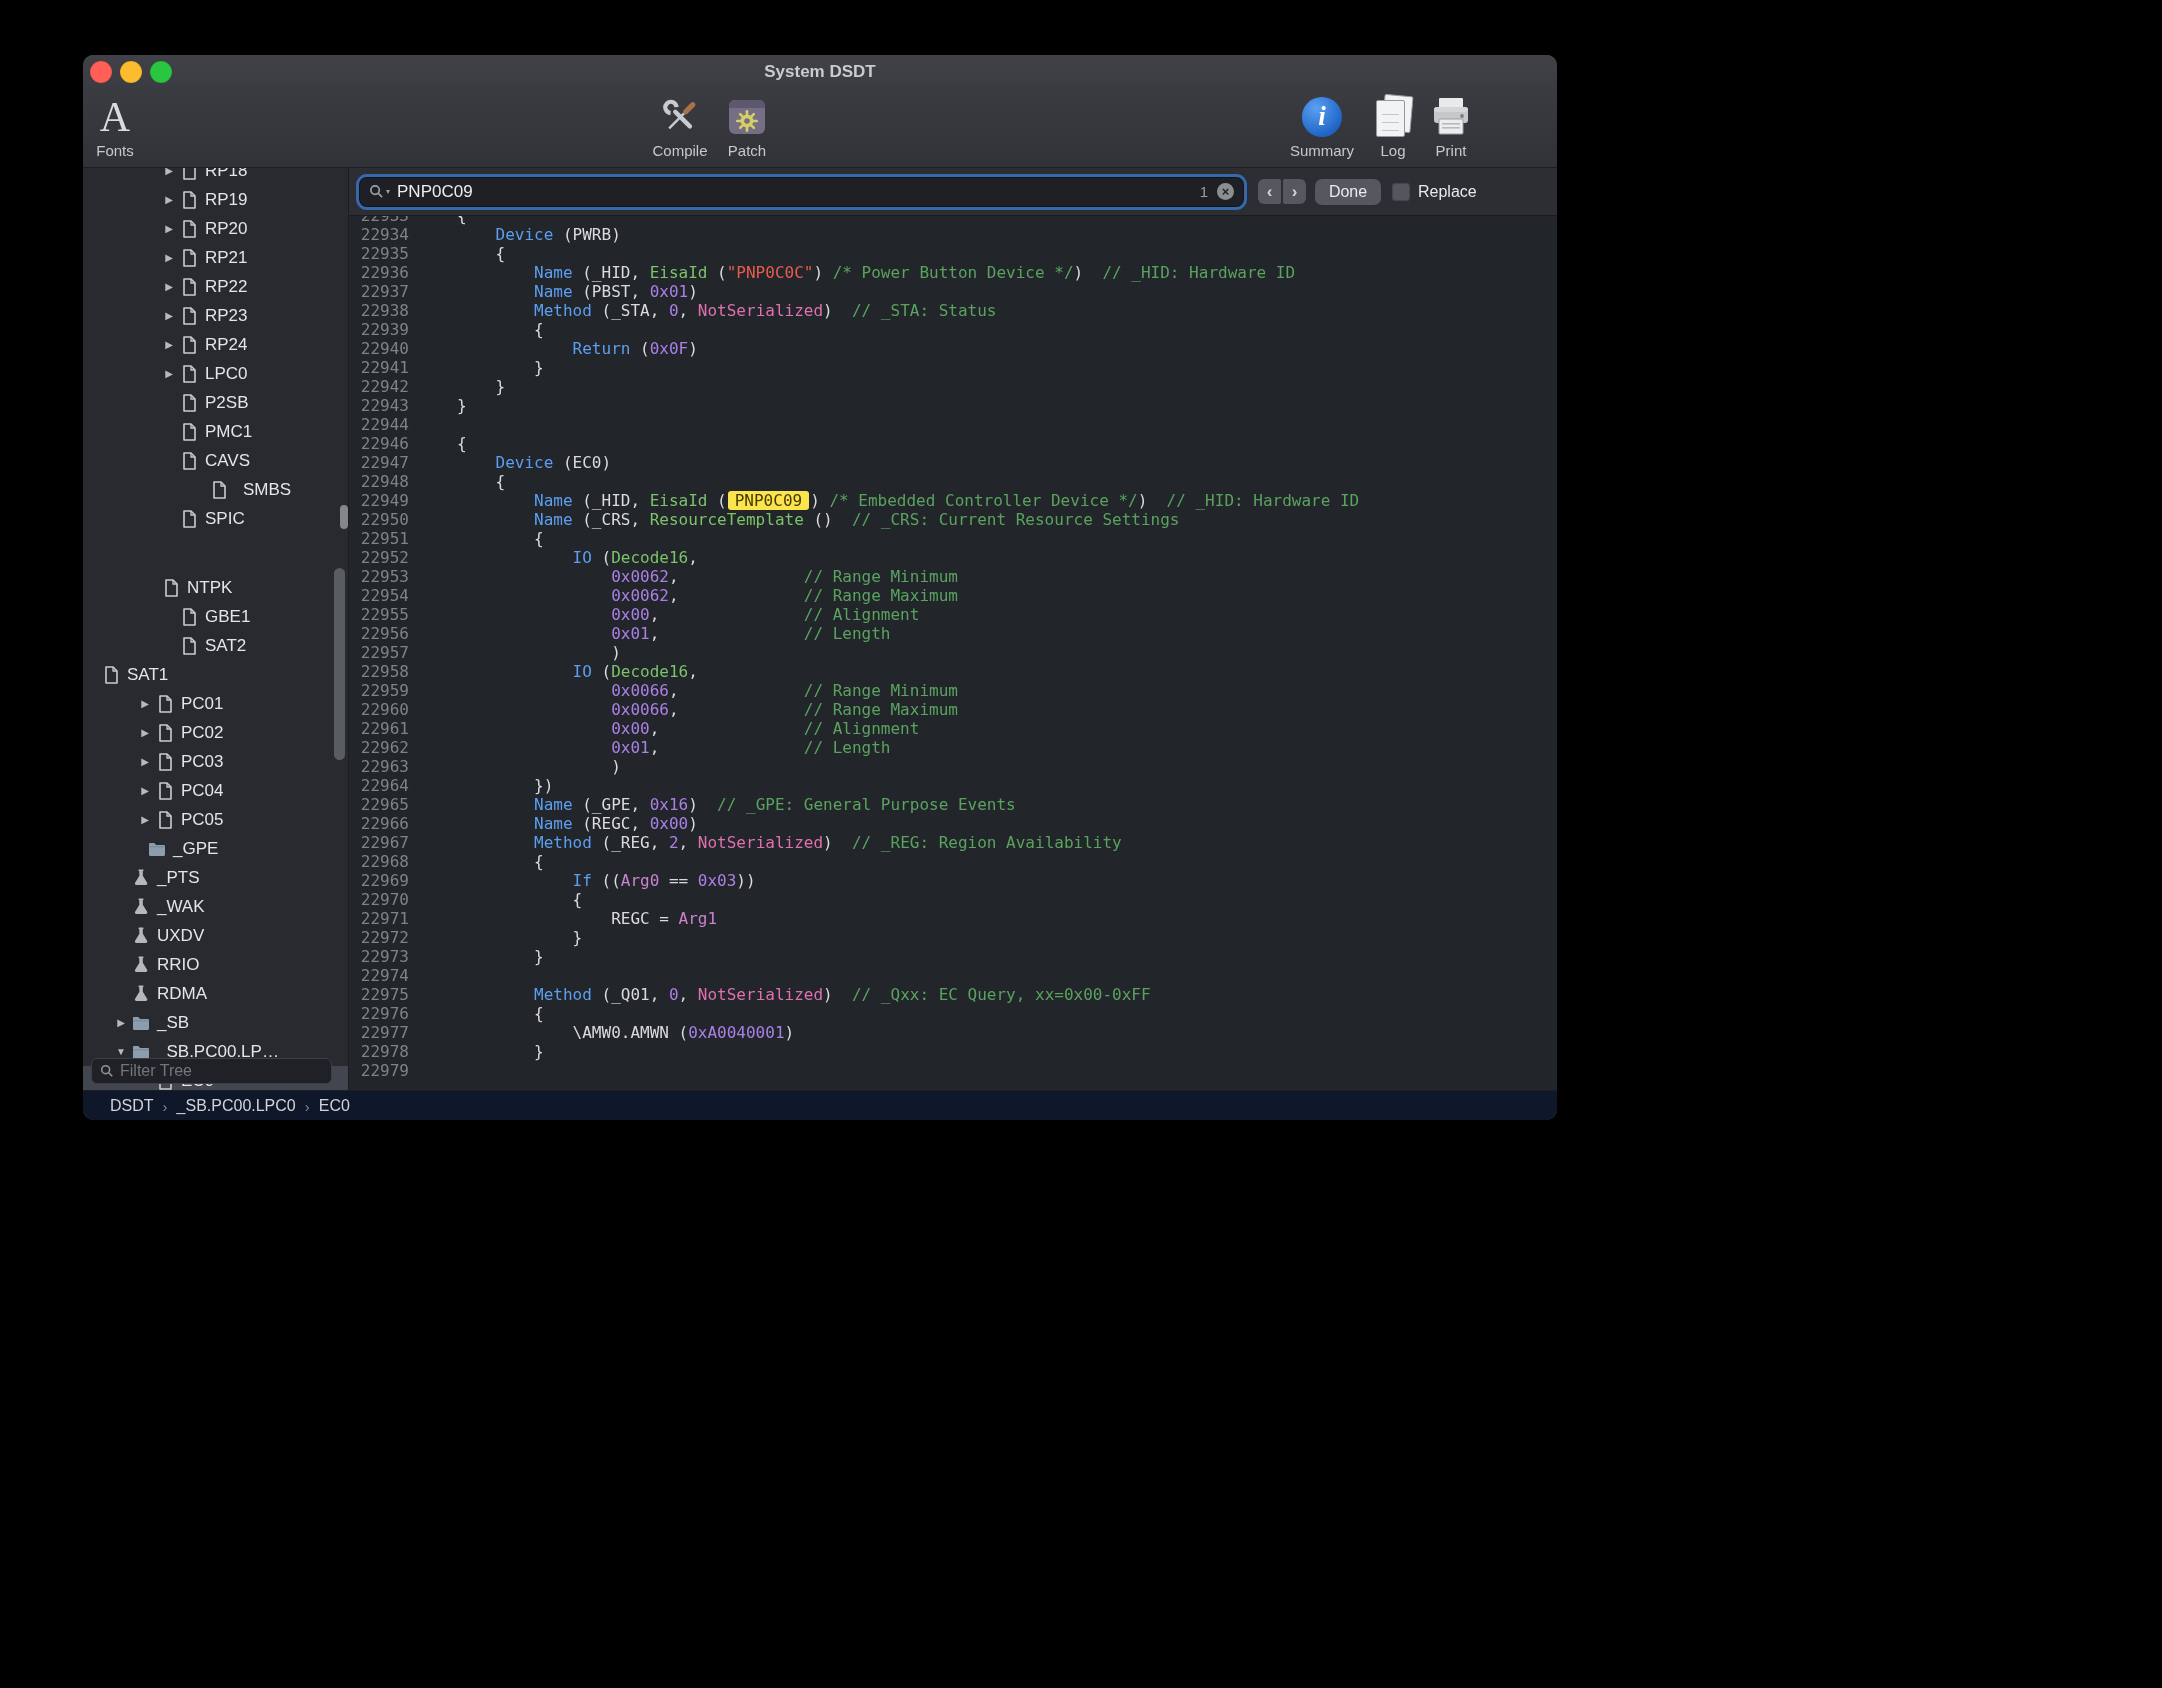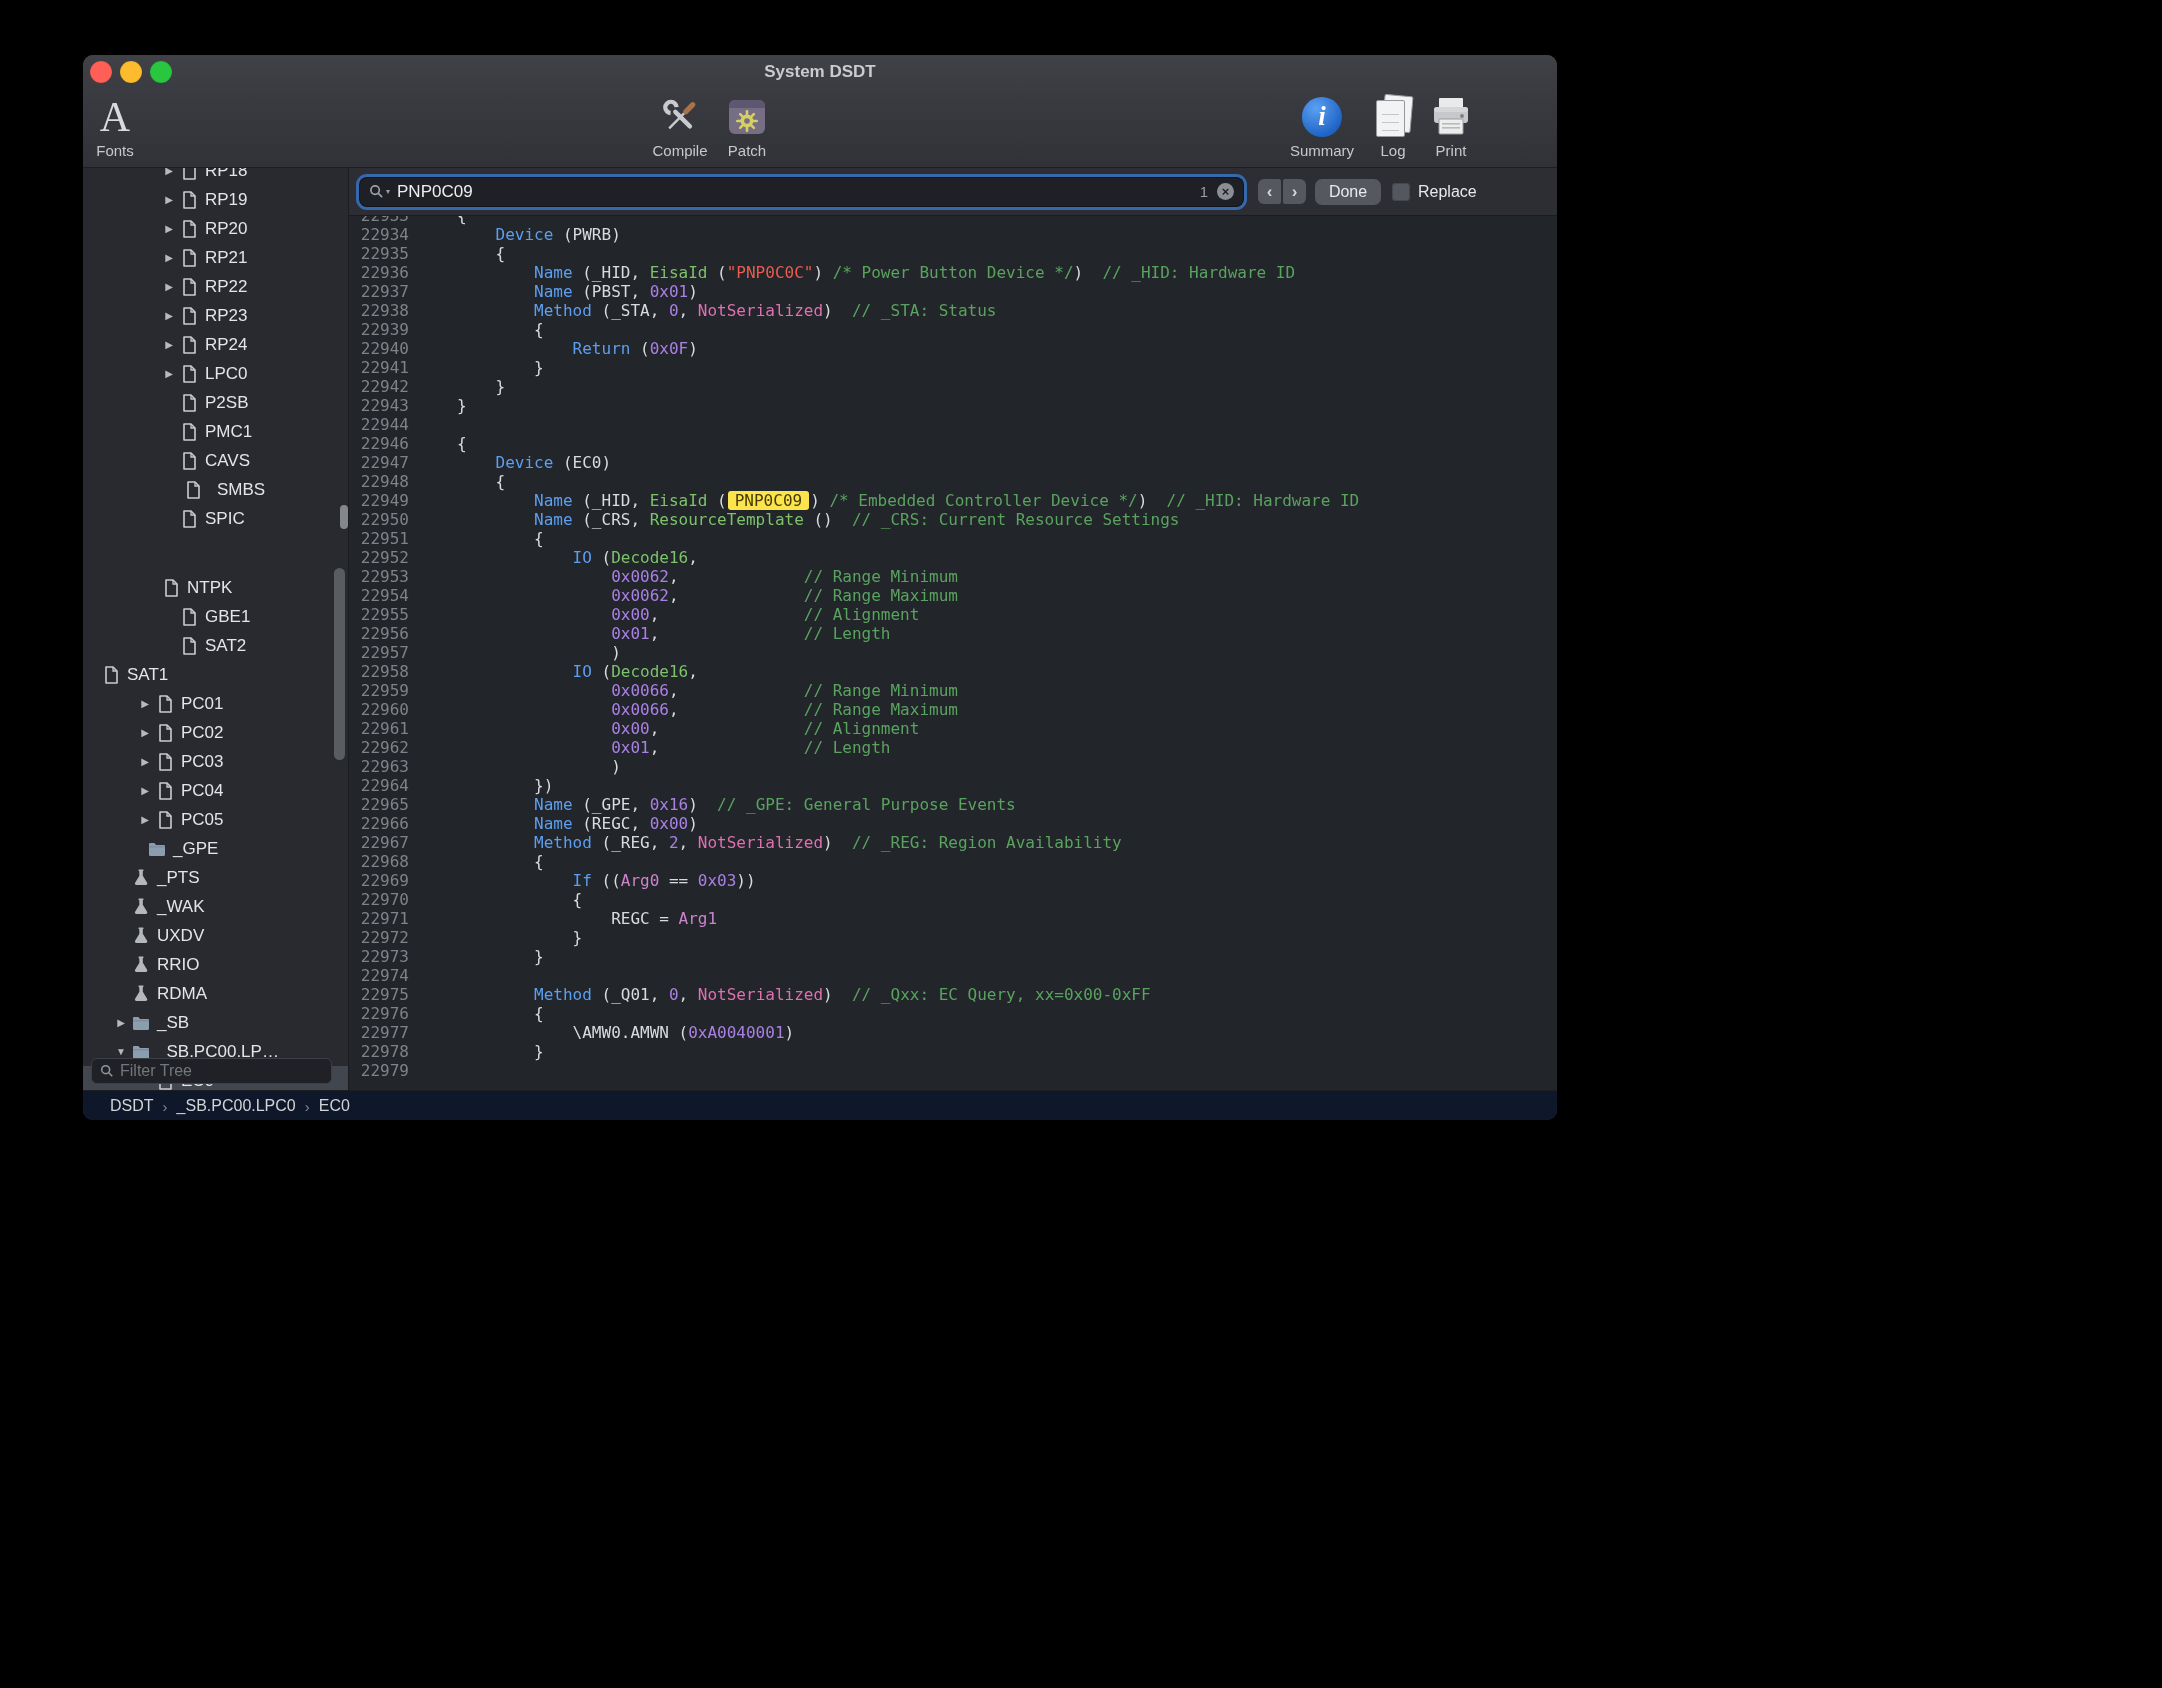--- a/index.html
+++ b/index.html
@@ -280,21 +280,21 @@
           <div class="trow" style="padding-left: 78px;">
             <span class="tri"></span>
             <span class="ticon">
               <svg width="15" height="18" viewBox="0 0 15 18">
                 <path d="M2 1h7l4 4v12H2z" fill="none" stroke="#c9ccd0" stroke-width="1.6" stroke-linejoin="round"></path>
                 <path d="M9 1v4h4" fill="none" stroke="#c9ccd0" stroke-width="1.3"></path>
               </svg>
             </span>
             <span class="tlabel">CAVS</span>
           </div>
-          <div class="trow" style="padding-left: 74px; gap: 8px;">
+          <div class="trow" style="padding-left: 100px; gap: 8px;">
             <span class="tri"></span>
             <span class="ticon">
               <svg width="15" height="18" viewBox="0 0 15 18">
                 <path d="M2 1h7l4 4v12H2z" fill="none" stroke="#c9ccd0" stroke-width="1.6" stroke-linejoin="round"></path>
                 <path d="M9 1v4h4" fill="none" stroke="#c9ccd0" stroke-width="1.3"></path>
               </svg>
             </span>
             <span class="tlabel">SMBS</span>
           </div>
           <div class="trow" style="padding-left: 78px;">

